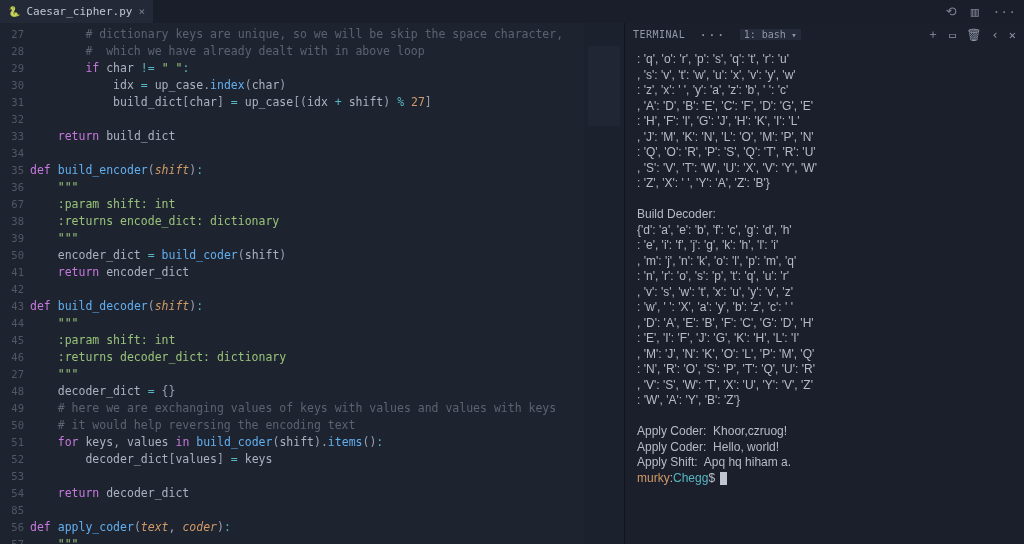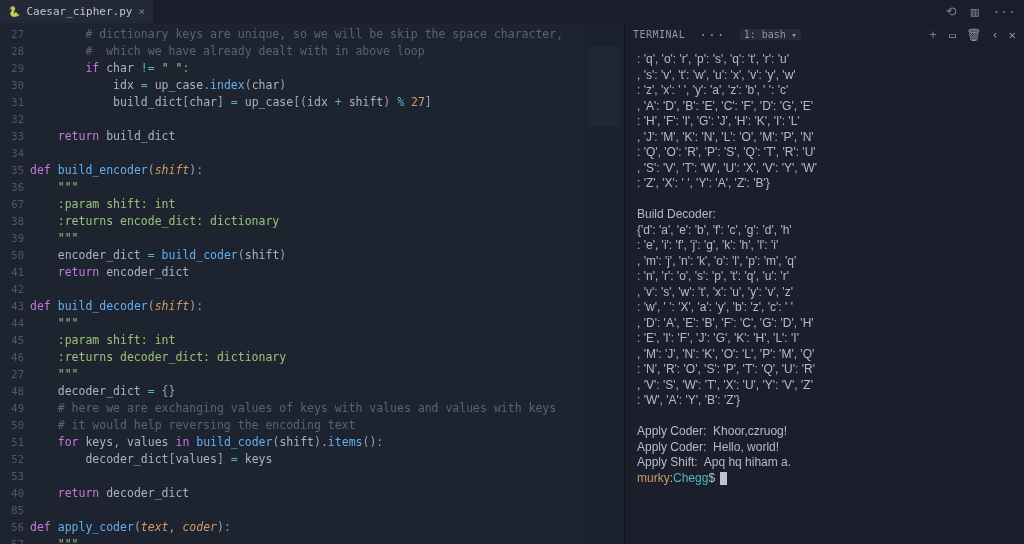--- a/index.html
+++ b/index.html
@@ -173,21 +173,21 @@
         <div>44</div>
         <div>45</div>
         <div>46</div>
         <div>27</div>
         <div>48</div>
         <div>49</div>
         <div>50</div>
         <div>51</div>
         <div>52</div>
         <div>53</div>
-        <div>40</div>
+        <div>54</div>
         <div>85</div>
         <div>56</div>
         <div>57</div>
       </div>
     <div class="codecol" id="codecol"><div>        <span class="cm"># dictionary keys are unique, so we will be skip the space character,</span></div><div>        <span class="cm">#  which we have already dealt with in above loop</span></div><div>        <span class="kw">if</span> <span class="id">char</span> <span class="op">!=</span> <span class="str">" "</span><span class="op">:</span></div><div>            <span class="id">idx</span> <span class="op">=</span> <span class="id">up_case</span>.<span class="fn">index</span>(<span class="id">char</span>)</div><div>            <span class="id">build_dict</span>[<span class="id">char</span>] <span class="op">=</span> <span class="id">up_case</span>[(<span class="id">idx</span> <span class="op">+</span> <span class="id">shift</span>) <span class="op">%</span> <span class="num">27</span>]</div><div>&nbsp;</div><div>    <span class="kw">return</span> <span class="id">build_dict</span></div><div>&nbsp;</div><div><span class="kw">def</span> <span class="fn">build_encoder</span>(<span class="prm">shift</span>)<span class="op">:</span></div><div>    <span class="str">"""</span></div><div>    <span class="str">:param shift: int</span></div><div>    <span class="str">:returns encode_dict: dictionary</span></div><div>    <span class="str">"""</span></div><div>    <span class="id">encoder_dict</span> <span class="op">=</span> <span class="fn">build_coder</span>(<span class="id">shift</span>)</div><div>    <span class="kw">return</span> <span class="id">encoder_dict</span></div><div>&nbsp;</div><div><span class="kw">def</span> <span class="fn">build_decoder</span>(<span class="prm">shift</span>)<span class="op">:</span></div><div>    <span class="str">"""</span></div><div>    <span class="str">:param shift: int</span></div><div>    <span class="str">:returns decoder_dict: dictionary</span></div><div>    <span class="str">"""</span></div><div>    <span class="id">decoder_dict</span> <span class="op">=</span> {}</div><div>    <span class="cm"># here we are exchanging values of keys with values and values with keys</span></div><div>    <span class="cm"># it would help reversing the encoding text</span></div><div>    <span class="kw">for</span> <span class="id">keys</span>, <span class="id">values</span> <span class="kw">in</span> <span class="fn">build_coder</span>(<span class="id">shift</span>).<span class="fn">items</span>()<span class="op">:</span></div><div>        <span class="id">decoder_dict</span>[<span class="id">values</span>] <span class="op">=</span> <span class="id">keys</span></div><div>&nbsp;</div><div>    <span class="kw">return</span> <span class="id">decoder_dict</span></div><div>&nbsp;</div><div><span class="kw">def</span> <span class="fn">apply_coder</span>(<span class="prm">text</span>, <span class="prm">coder</span>)<span class="op">:</span></div><div>    <span class="str">"""</span></div></div>
     <div class="minimap"></div>
   </div>
 
   <div class="panel">
     <div class="panel-header">

